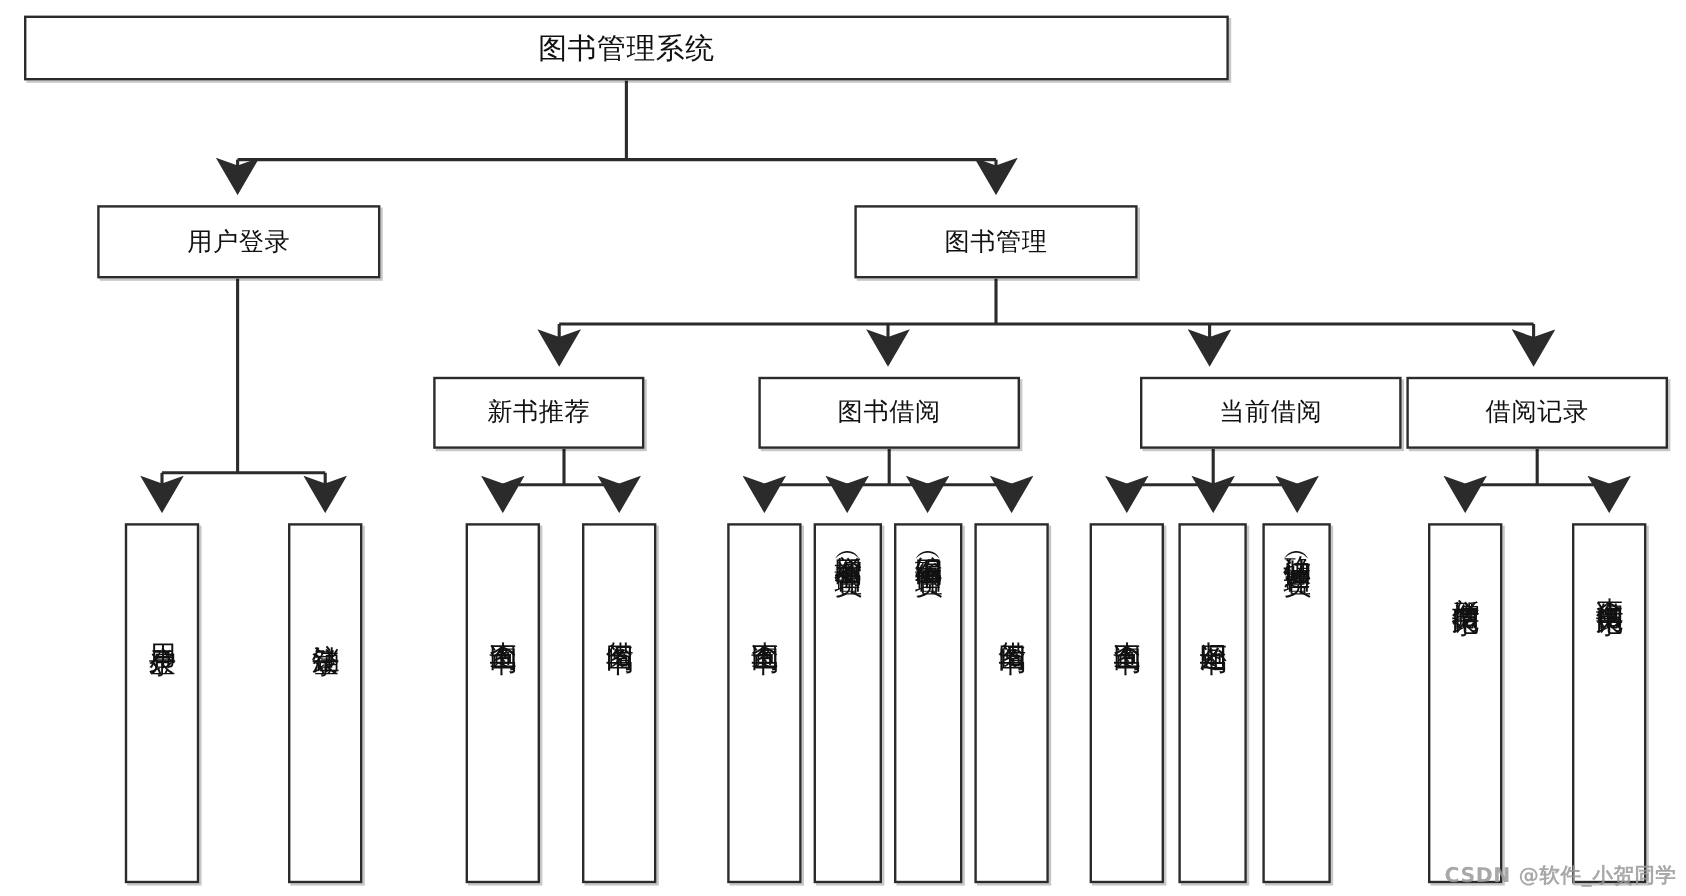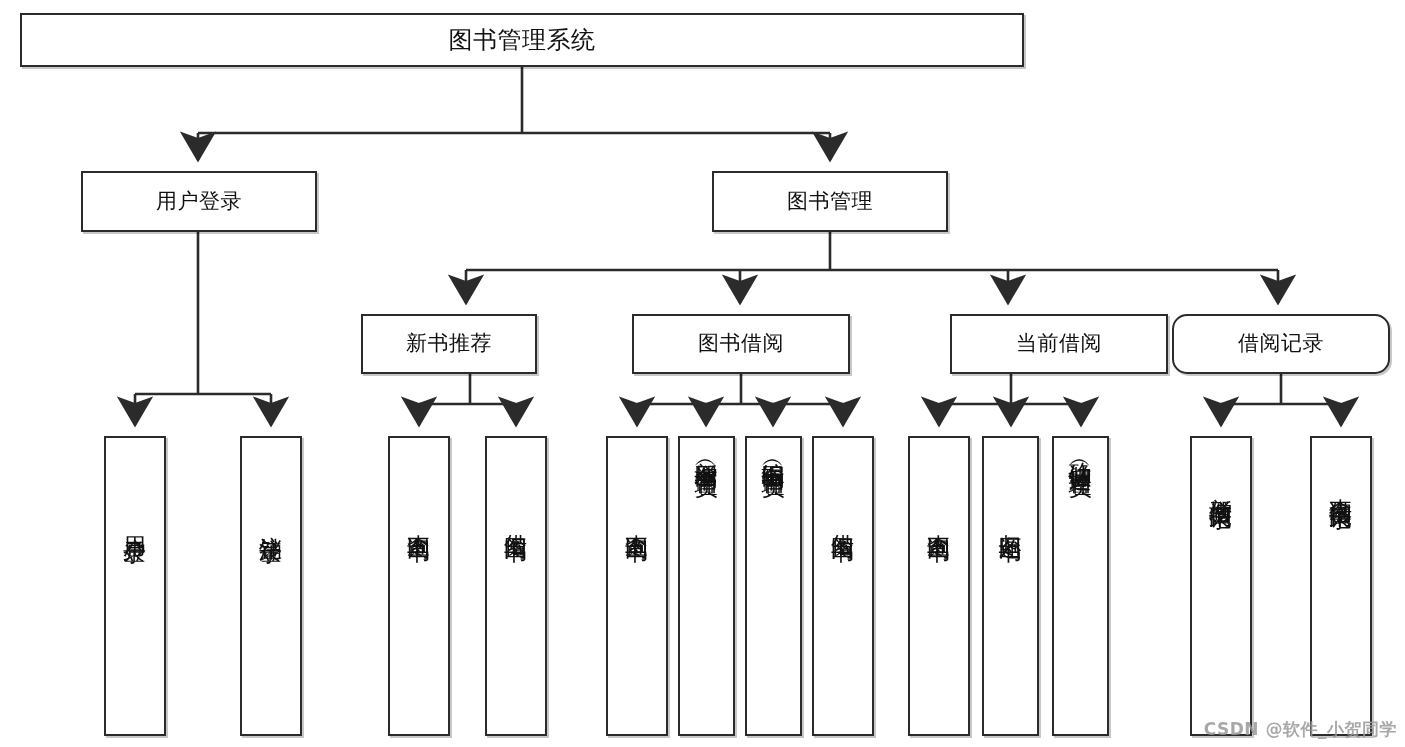--- a/index.html
+++ b/index.html
@@ -141,21 +141,21 @@
 
   <div class="node-box" style="left:361px; top:314px; width:176px; height:60px;">
     <span class="node-label-h">新书推荐</span>
   </div>
   <div class="node-box" style="left:632px; top:314px; width:218px; height:60px;">
     <span class="node-label-h">图书借阅</span>
   </div>
   <div class="node-box" style="left:902px; top:314px; width:218px; height:60px;margin-left:48px;">
     <span class="node-label-h">当前借阅</span>
   </div>
-  <div class="node-box" style="left:1172px; top:314px; width:218px; height:60px;border-radius:15px;">
+  <div class="node-box" style="left:1172px; top:314px; width:218px; height:60px;">
     <span class="node-label-h">借阅记录</span>
   </div>
 
   <div class="node-box vertical" style="left:104px; top:436px; width:62px; height:300px; padding-top:80px;">
     <span class="node-label-v">用户登录</span>
   </div>
   <div class="node-box vertical" style="left:240px; top:436px; width:62px; height:300px; padding-top:80px;">
     <span class="node-label-v">注销登录</span>
   </div>
 

